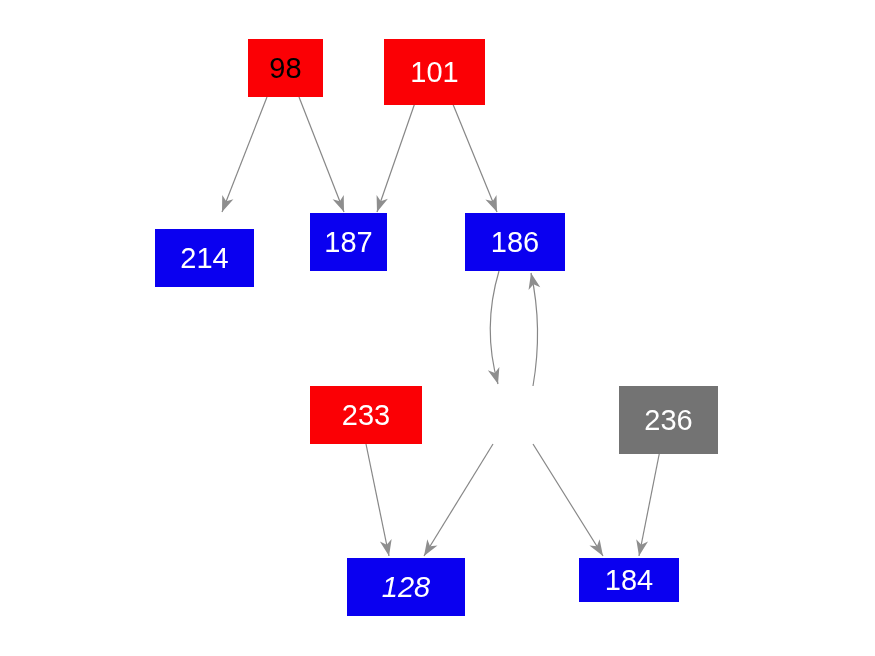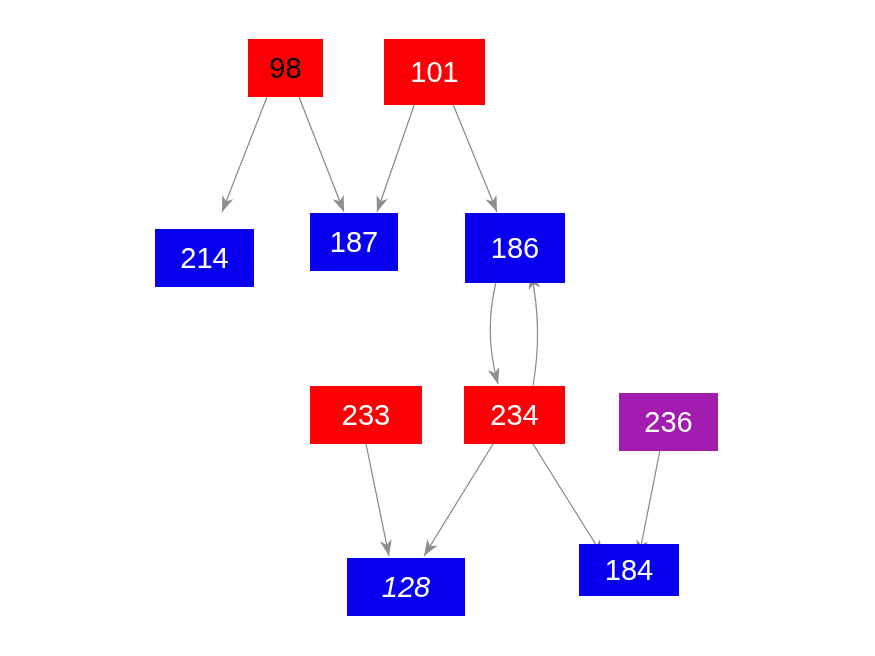--- a/index.html
+++ b/index.html
@@ -64,34 +64,31 @@
 
 <div class="node" style="left: 248px; top: 39px; width: 75px; height: 58px; background: rgb(251, 0, 5); color: #000000;">
       <span>98</span>
     </div>
     <div class="node" style="left: 384px; top: 39px; width: 101px; height: 66px; background: rgb(251, 0, 5); color: rgb(255, 255, 255);">
       <span>101</span>
     </div>
     <div class="node" style="left: 155px; top: 213px; width: 99px; height: 58px; background: rgb(10, 0, 240); color: rgb(255, 255, 255); margin-top: 16px;">
       <span>214</span>
     </div>
-    <div class="node" style="left: 310px; top: 213px; width: 88px; height: 58px; background: rgb(10, 0, 240); color: rgb(255, 255, 255);">
+    <div class="node" style="left: 310px; top: 213px; width: 77px; height: 58px; background: rgb(10, 0, 240); color: rgb(255, 255, 255);">
       <span>187</span>
     </div>
-    <div class="node" style="left: 465px; top: 213px; width: 100px; height: 70px; background: rgb(10, 0, 240); color: rgb(255, 255, 255);">
+    <div class="node" style="left: 465px; top: 213px; width: 100px; height: 58px; background: rgb(10, 0, 240); color: rgb(255, 255, 255);">
       <span>186</span>
     </div>
     <div class="node" style="left: 310px; top: 386px; width: 112px; height: 58px; background: rgb(251, 0, 5); color: #ffffff;">
       <span>233</span>
     </div>
-    <div class="node" style="left: 464px; top: 386px; width: 101px; height: 58px; background: rgb(251, 0, 5); color: rgb(255, 255, 255);">
-      <span>234</span>
-    </div>
-    <div class="node" style="left: 619px; top: 386px; width: 99px; height: 58px; background: #a21caf; color: rgb(255, 255, 255); margin-top: 7px;">
+    <div class="node" style="left: 619px; top: 386px; width: 99px; height: 68px; background: #737373; color: rgb(255, 255, 255);">
       <span>236</span>
     </div>
     <div class="node" style="left: 347px; top: 558px; width: 118px; height: 58px; background: rgb(10, 0, 240); color: rgb(255, 255, 255); font-style: italic;">
       <span>128</span>
     </div>
-    <div class="node" style="left: 579px; top: 544px; width: 100px; height: 52px; background: rgb(10, 0, 240); color: rgb(255, 255, 255);">
+    <div class="node" style="left: 579px; top: 558px; width: 100px; height: 44px; background: rgb(10, 0, 240); color: rgb(255, 255, 255);">
       <span>184</span>
     </div>
   </div>
 
 </body></html>

